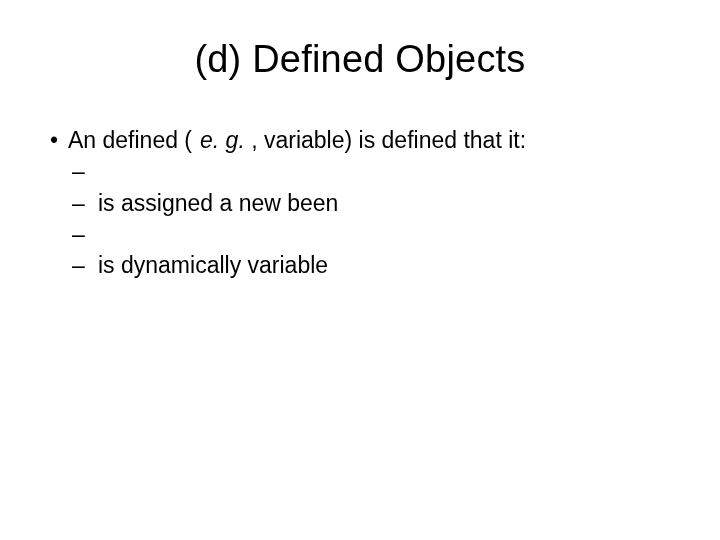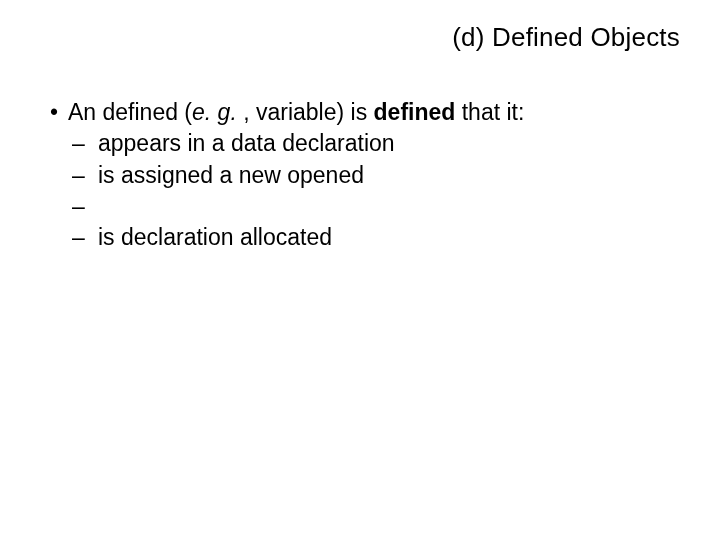--- a/index.html
+++ b/index.html
@@ -12,45 +12,45 @@
     color: #000000;
     overflow: hidden;
   }
   .slide {
     width: 720px;
     height: 540px;
     box-sizing: border-box;
     padding: 22px 40px 0 40px;
   }
   .title {
-    font-size: 26px;
+    font-size: 38px;
     font-weight: 400;
-    text-align: right;
-    margin: 0 0 44px 0;
+    text-align: center;
+    margin: 16px 0 44px 0;
     letter-spacing: 0.2px;
   }
   .body {
     font-size: 23px;
     line-height: 1.32;
   }
   .lvl1 {
     display: flex;
     align-items: baseline;
     margin: 0;
   }
   .lvl1 .bullet {
     width: 28px;
     flex: 0 0 auto;
     text-align: center;
   }
   .lvl1 .content {
     flex: 1 1 auto;
   }
-  .italic { font-style: italic; }
-  .bold { font-weight: bold; }
+  .italic { font-style: italic; margin-left: 8px; }
+  .bold { font-weight: normal; }
   .lvl2 {
     display: flex;
     align-items: baseline;
     margin: 1px 0 0 32px;
   }
   .lvl2 .dash {
     width: 26px;
     flex: 0 0 auto;
   }
 </style>
@@ -64,28 +64,27 @@
 
     <div class="lvl1">
       <span class="bullet">•</span>
       <span class="content">
         <span>An defined (</span><span class="italic">e. g. </span><span>, variable) is </span><span class="bold">defined</span><span> that it:</span>
       </span>
     </div>
 
     <div class="lvl2">
       <span class="dash">–</span>
-      <span>appears in a data declaration</span>
     </div>
     <div class="lvl2">
       <span class="dash">–</span>
-      <span>is assigned a new opened</span>
+      <span>is assigned a new been</span>
     </div>
     <div class="lvl2">
       <span class="dash">–</span>
     </div>
     <div class="lvl2">
       <span class="dash">–</span>
-      <span>is declaration allocated</span>
+      <span>is dynamically variable</span>
     </div>
 
   </div>
 </div>
 
 </body></html>

